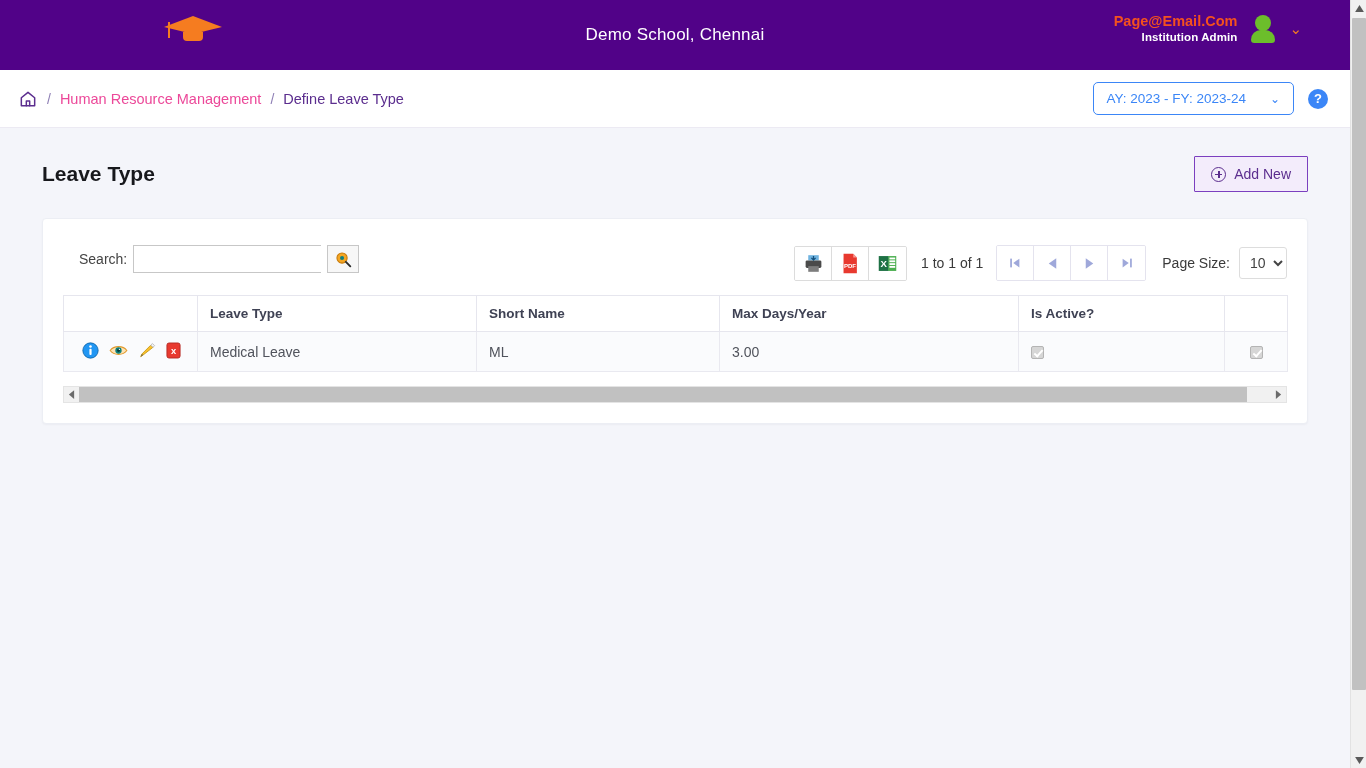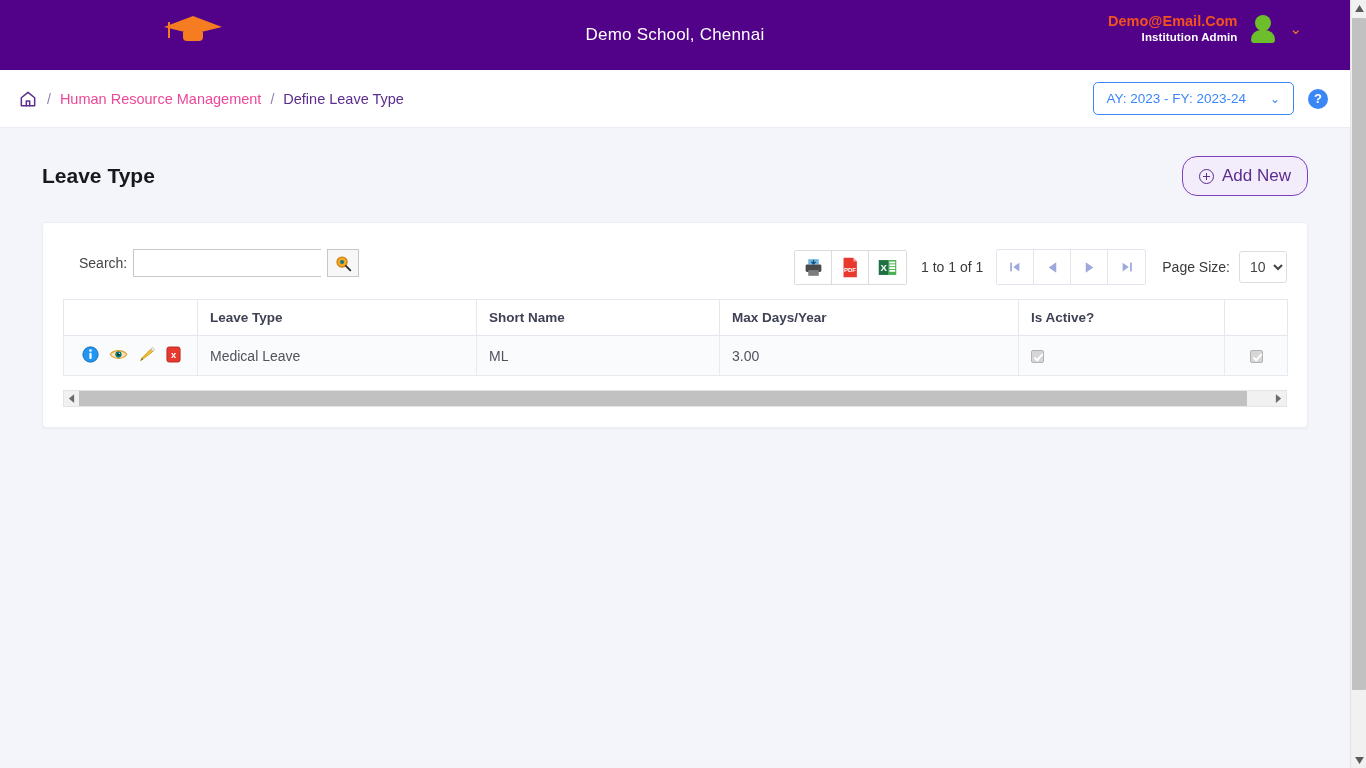--- a/index.html
+++ b/index.html
@@ -216,22 +216,22 @@
     font-size: 21px;
     font-weight: bold;
     color: #17181c;
     margin: 0;
   }
   .add-new {
     margin-left: auto;
     border: 1px solid #7b3fbf;
     background: #f3ecfb;
     color: #5b2d8e;
-    border-radius: 15px;
-    font-size: 17px;
+    border-radius: 1px;
+    font-size: 14px;
     padding: 9px 16px;
     display: flex;
     align-items: center;
     gap: 8px;
     cursor: pointer;
     font-family: "Liberation Sans", sans-serif;
   }
   .plus-circle {
     width: 15px; height: 15px;
     border: 1.4px solid #5b2d8e;
@@ -490,21 +490,21 @@
           <div class="cap-top2"></div>
           <div class="cap-base"></div>
           <div class="cap-tassel"></div>
         </div>
       </div>
 
       <div class="school-name">Demo School, Chennai</div>
 
       <div class="user-block">
         <div class="user-texts">
-          <div class="user-email">Demo@Email.Com</div>
+          <div class="user-email">Page@Email.Com</div>
           <div class="user-role">Institution Admin</div>
         </div>
         <div class="avatar-icon">
           <div class="avatar-head"></div>
           <div class="avatar-body"></div>
         </div>
         <div class="caret-down">⌄</div>
       </div>
     </div>
 

